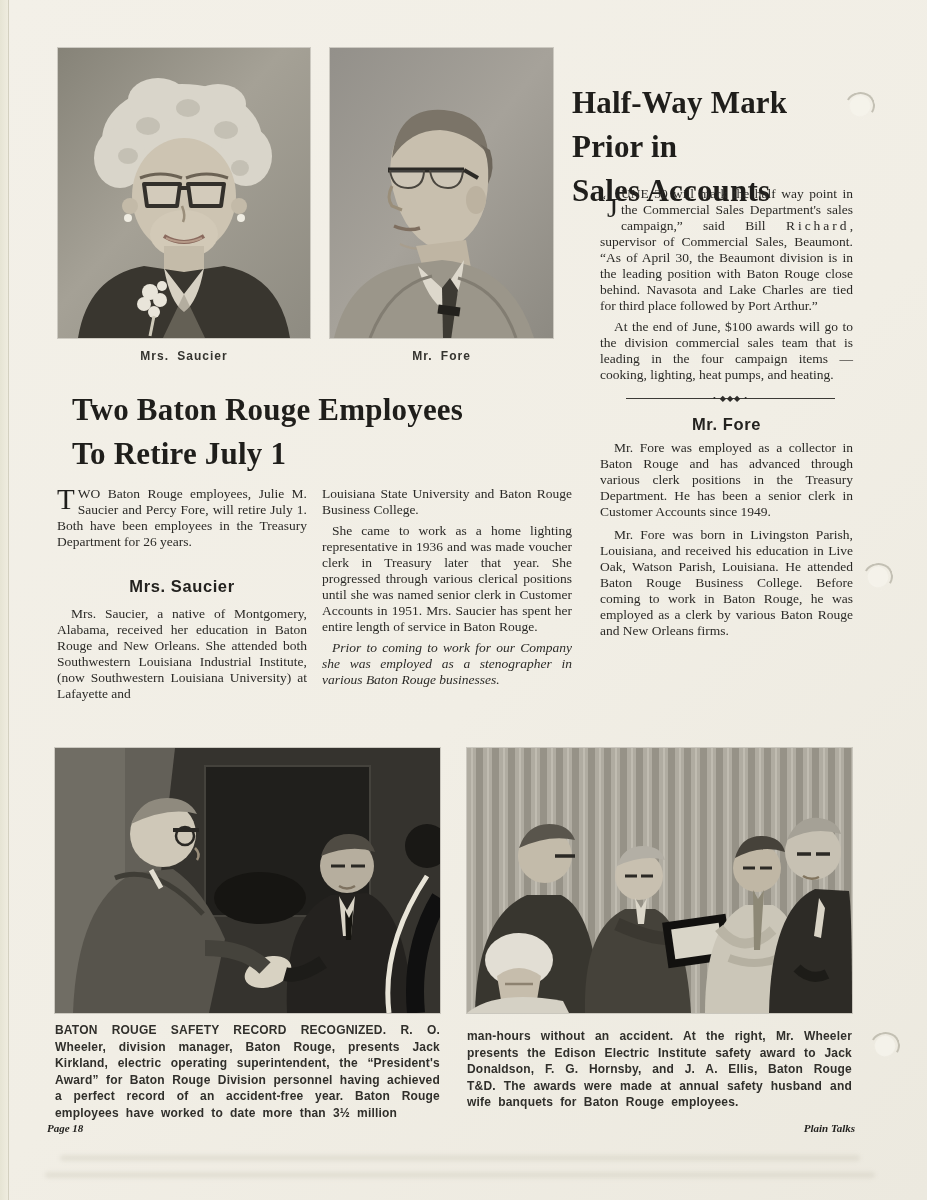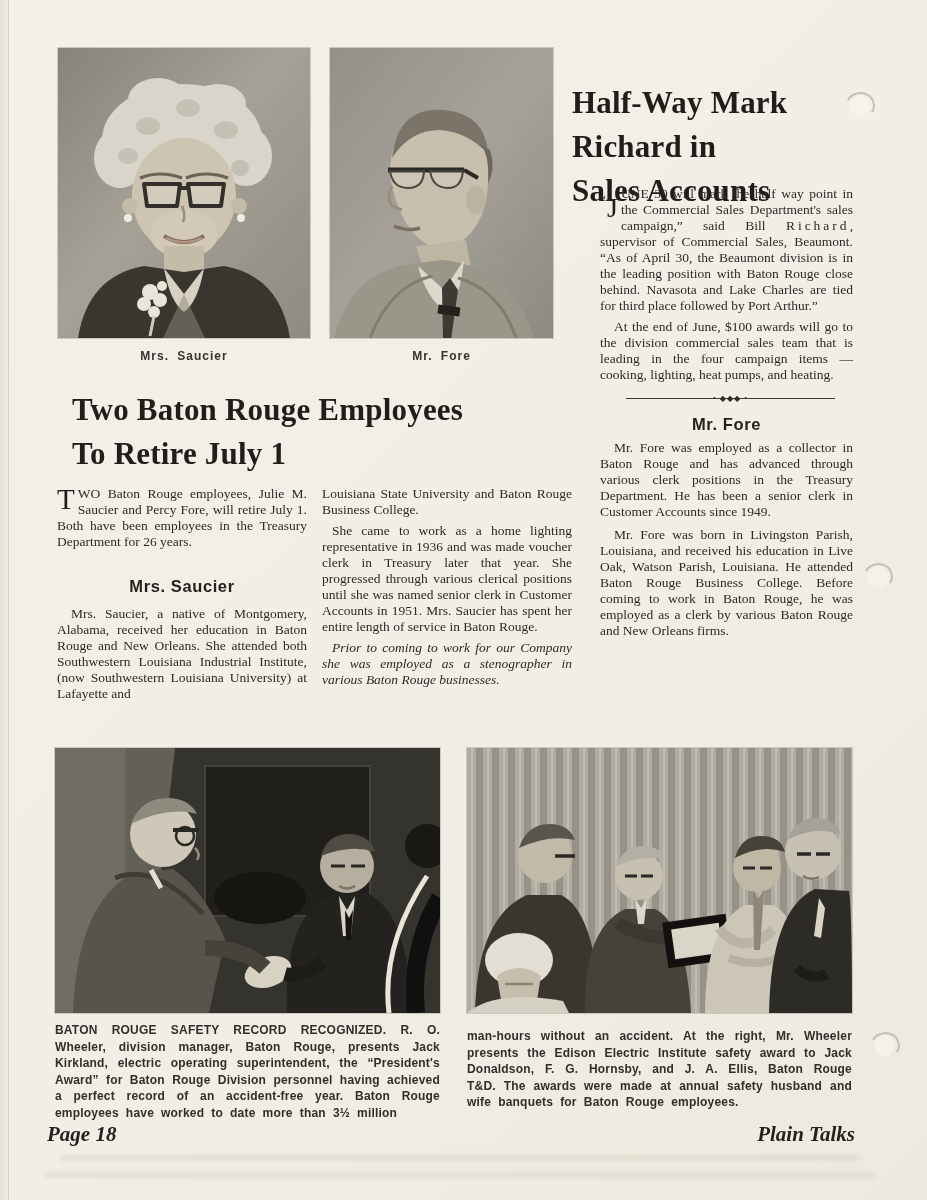--- a/index.html
+++ b/index.html
@@ -34,21 +34,21 @@
   .photo{position:absolute;box-shadow:0 0 0 1px rgba(90,88,80,.25);}
   .photo svg{display:block;}
   .photo-caption{position:absolute;font-family:"Liberation Sans",sans-serif;font-weight:bold;
     font-size:12px;letter-spacing:1px;word-spacing:4px;text-align:center;color:#35342f;}
   
   .bottom-caption{position:absolute;font-family:"Liberation Sans",sans-serif;font-weight:bold;
     font-size:12px;line-height:16.5px;letter-spacing:.2px;word-spacing:3.5px;
     text-align:justify;color:#302f2b;}
   
   .footer{position:absolute;font-family:"Liberation Serif",serif;font-style:italic;
-    font-weight:bold;font-size:21px;color:#23221f;}
+    font-weight:bold;font-size:11px;color:#23221f;}
   
   .punch{position:absolute;width:26px;height:24px;border-radius:50%;
     border:2px solid #bcb9ac;border-left-color:transparent;border-bottom-color:transparent;
     transform:rotate(-15deg);opacity:.85;background:radial-gradient(circle,#f6f4ec 55%,transparent 60%);}
   .ghost{position:absolute;height:6px;background:#c9c5b5;filter:blur(2px);opacity:.35;border-radius:3px;}
 </style>
 </head>
 <body>
 
 <div id="page">
@@ -157,21 +157,21 @@
       <path d="M112 240 l8 -10 l8 12 l-7 50 l-8 -2z" fill="#3d3a33"></path>
       <rect x="108" y="258" width="22" height="9" fill="#23211d" transform="rotate(8 119 262)"></rect>
       <path d="M40 290 q20 -52 62 -62" stroke="#827d72" stroke-width="3" fill="none"></path>
       <path d="M186 290 q-16 -48 -58 -60" stroke="#827d72" stroke-width="3" fill="none"></path>
     </svg>
   </div>
   <div class="photo-caption" style="left:330px;top:349px;width:223px;">Mr. Fore</div>
 
   <div class="headline" style="left:572px;top:44px;width:310px;margin-top:37px;">
     <div>Half-Way Mark</div>
-    <div>Richard in</div>
+    <div>Prior in</div>
     <div>Sales Accounts</div>
   </div>
 
   <div class="col" style="left:600px;top:186px;width:253px;">
     <p><span class="dc" style="font-size:28px;"><span class="oq">“</span><span>J</span></span><span>UNE 30 will mark the half way point in the Commercial Sales Department's sales campaign,” said Bill </span><span class="spaced">Richard</span><span>, supervisor of Commercial Sales, Beaumont. “As of April 30, the Beaumont division is in the leading position with Baton Rouge close behind. Navasota and Lake Charles are tied for third place followed by Port Arthur.”</span></p>
     <p class="ind" style="margin-top:4px;">At the end of June, $100 awards will go to the division commercial sales team that is leading in the four campaign items — cooking, lighting, heat pumps, and heating.</p>
 
     <div class="divider">
       <div class="line"></div>
       <div class="orn">• ◆◆◆ •</div>

